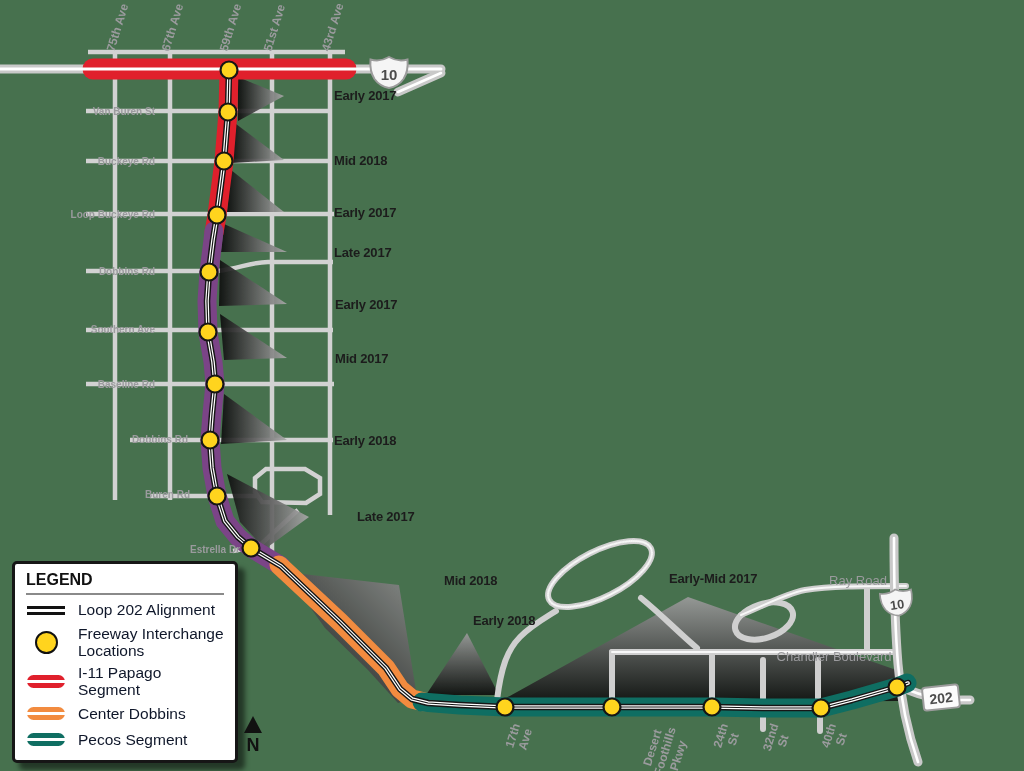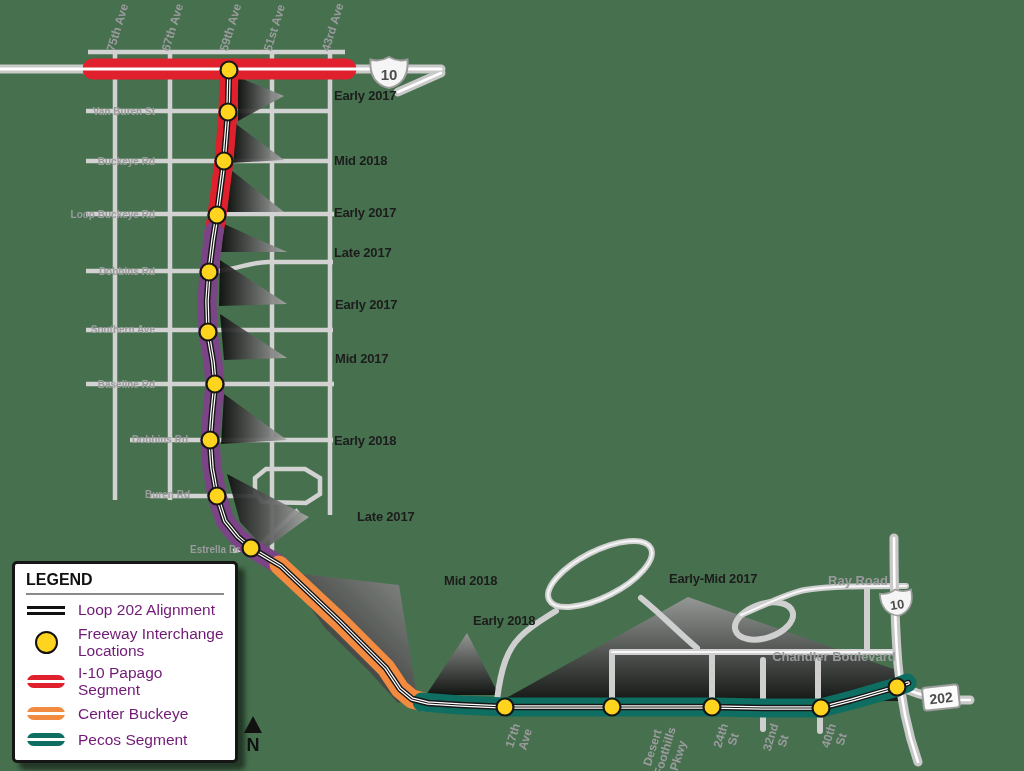--- a/index.html
+++ b/index.html
@@ -4,39 +4,39 @@
 <style>
   html,body{margin:0;padding:0;}
   #stage{
     position:relative;width:1024px;height:771px;overflow:hidden;
     background:#47714E;
     font-family:"Liberation Sans", sans-serif;
   }
   #map-svg{position:absolute;left:0;top:0;}
   .lbl{position:absolute;white-space:nowrap;}
   .street{color:#9b9b9e;font-weight:700;font-size:10px;transform:translateY(-50%);text-align:center;}
-  .street-r{color:#9b9b9e;font-weight:700;font-size:13px;transform:translate(-50%,-50%);}
+  .street-r{color:#9b9b9e;font-weight:400;font-size:13px;transform:translate(-50%,-50%);}
   .date{color:#1c1c1c;font-weight:700;font-size:13px;transform:translateY(-50%);letter-spacing:-0.2px;margin-left:48px;}
   .anchor{position:absolute;width:0;height:0;}
   .rot-top{position:absolute;left:0;bottom:0;transform-origin:left bottom;transform:rotate(-73deg);
            color:#9b9b9e;font-weight:700;font-size:12px;white-space:nowrap;}
   .rot-bot{position:absolute;right:0;top:0;transform-origin:right top;transform:rotate(-73deg);
            color:#9b9b9e;font-weight:700;font-size:12px;white-space:pre-line;text-align:center;line-height:1.12;}
   
   #legend{
     position:absolute;left:12px;top:561px;width:226px;
     background:#ffffff;border:3px solid #161616;border-radius:5px;
     box-shadow:7px 7px 5px rgba(0,0,0,0.5);
     padding:7px 11px 6px 11px;box-sizing:border-box;
   }
   #legend .lg-title{font-size:16px;font-weight:700;color:#111;}
   #legend hr{border:none;border-top:2px solid #8a8a8a;margin:4px 0 4px 0;}
   .lg-row{display:flex;align-items:center;gap:12px;margin:4px 0;min-height:22px;}
   .lg-ic{flex:0 0 40px;display:flex;justify-content:center;align-items:center;}
-  .lg-label{font-size:15.5px;color:#701a75;line-height:1.12;}
+  .lg-label{font-size:15.5px;color:#0f172a;line-height:1.12;}
   .ic-align{width:38px;height:9px;background:linear-gradient(#111 0 3px,#fff 3px 6px,#111 6px 9px);}
   .ic-dot{width:19px;height:19px;border-radius:50%;background:#FFD41E;border:2.5px solid #111;box-sizing:content-box;}
   .ic-pill{width:38px;height:13px;border-radius:7px;}
   .ic-pill.red{background:linear-gradient(#E0202C 0 5px,#fff 5px 8px,#E0202C 8px 13px);}
   .ic-pill.purple{background:linear-gradient(#7B4487 0 5px,#fff 5px 8px,#7B4487 8px 13px);}
   .ic-pill.orange{background:linear-gradient(#F28B3F 0 5px,#fff 5px 8px,#F28B3F 8px 13px);}
   .ic-pill.teal{background:linear-gradient(#0F6E62 0 5px,#fff 5px 8px,#0F6E62 8px 13px);}
   
   #north{position:absolute;left:240px;top:716px;width:26px;text-align:center;}
   #north .tri{width:0;height:0;margin:0 auto;border-left:9px solid transparent;border-right:9px solid transparent;border-bottom:17px solid #111;}
@@ -248,27 +248,27 @@
   <div class="lg-row">
     <span class="lg-ic">
           <span class="ic-dot"></span>
         </span>
     <span class="lg-label" style="max-width:160px">Freeway Interchange Locations</span>
   </div>
   <div class="lg-row">
     <span class="lg-ic">
           <span class="ic-pill red"></span>
         </span>
-    <span class="lg-label">I-10 Papago Segment</span>
+    <span class="lg-label">I-11 Papago Segment</span>
   </div>
   <div class="lg-row">
     <span class="lg-ic">
           <span class="ic-pill orange"></span>
         </span>
-    <span class="lg-label">Center Buckeye</span>
+    <span class="lg-label">Center Dobbins</span>
   </div>
   <div class="lg-row">
     <span class="lg-ic">
           <span class="ic-pill teal"></span>
         </span>
     <span class="lg-label">Pecos Segment</span>
   </div>
 
 </div>
 

